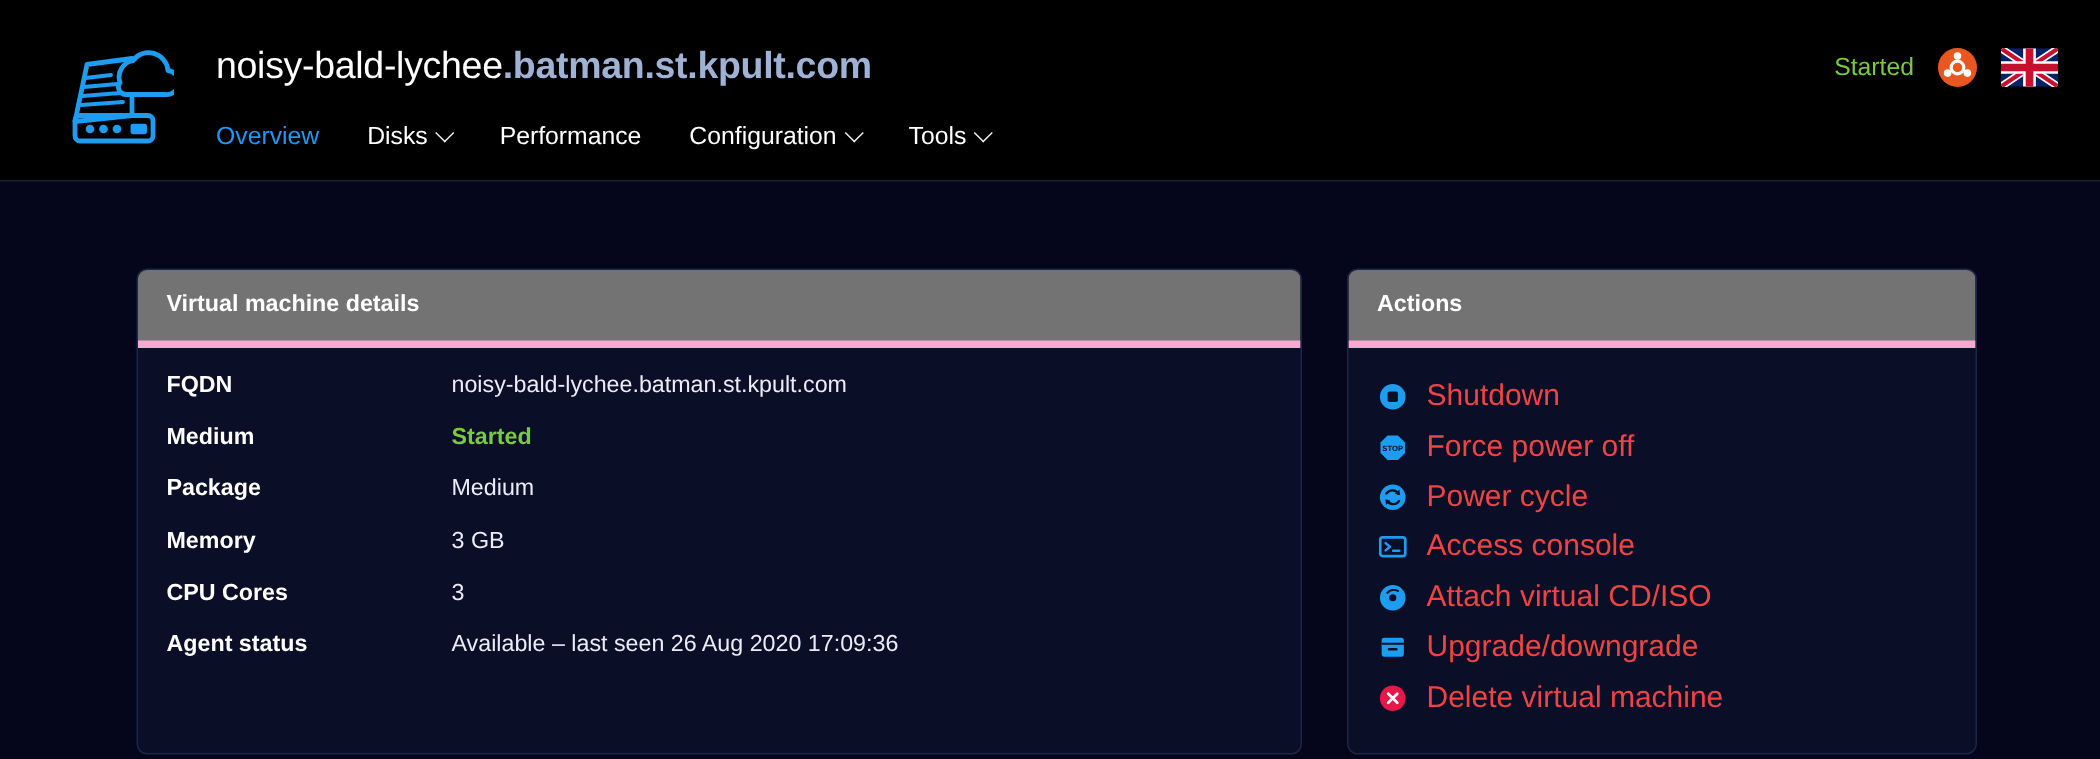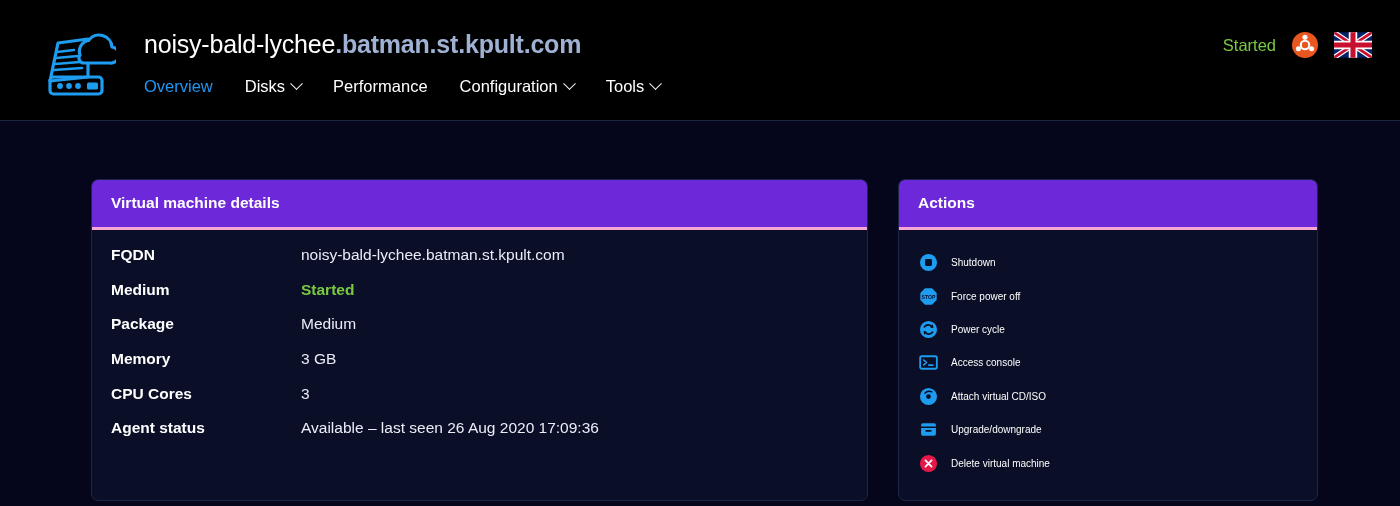--- a/index.html
+++ b/index.html
@@ -51,21 +51,21 @@
     font-weight: normal;
     color: #ffffff;
   }
   .page-title .domain {
     font-weight: bold;
     color: #9fb2d4;
   }
 
   .nav-tabs {
     display: flex;
-    align-items: center;
+    align-items: flex-end;
     gap: 32px;
     margin-top: 9px;
     height: 30px;
   }
 
   .nav-tab {
     display: flex;
     align-items: center;
     gap: 7px;
     font-size: 16.5px;
@@ -113,22 +113,22 @@
   }
 
   .panel {
     background: #0a0e26;
     border: 1px solid #1d2647;
     border-radius: 7px;
     overflow: hidden;
   }
 
   .panel-header {
-    background: #6d28d9;
-    border-bottom: 3px solid #f9a8d4;
+    background: #737373;
+    border-bottom: 5px solid #f9a8d4;
     padding: 14px 19px 15px 19px;
     font-size: 15.5px;
     font-weight: bold;
     color: #ffffff;
   }
 
   .panel-body { padding: 16px 19px 22px 19px; }
 
   
   .panel-details { width: 777px; }
@@ -167,22 +167,22 @@
   .action-icon {
     width: 20px;
     height: 20px;
     flex: 0 0 20px;
     display: flex;
     align-items: center;
     justify-content: center;
   }
   .action-icon svg { display: block; }
   .action-label {
-    font-size: 10px;
-    color: #ffffff;
+    font-size: 20px;
+    color: #ef4444;
     white-space: nowrap;
     text-align: center;
   }
 </style>
 </head>
 <body>
 
 <div class="navbar">
 
   <div class="brand-logo">

